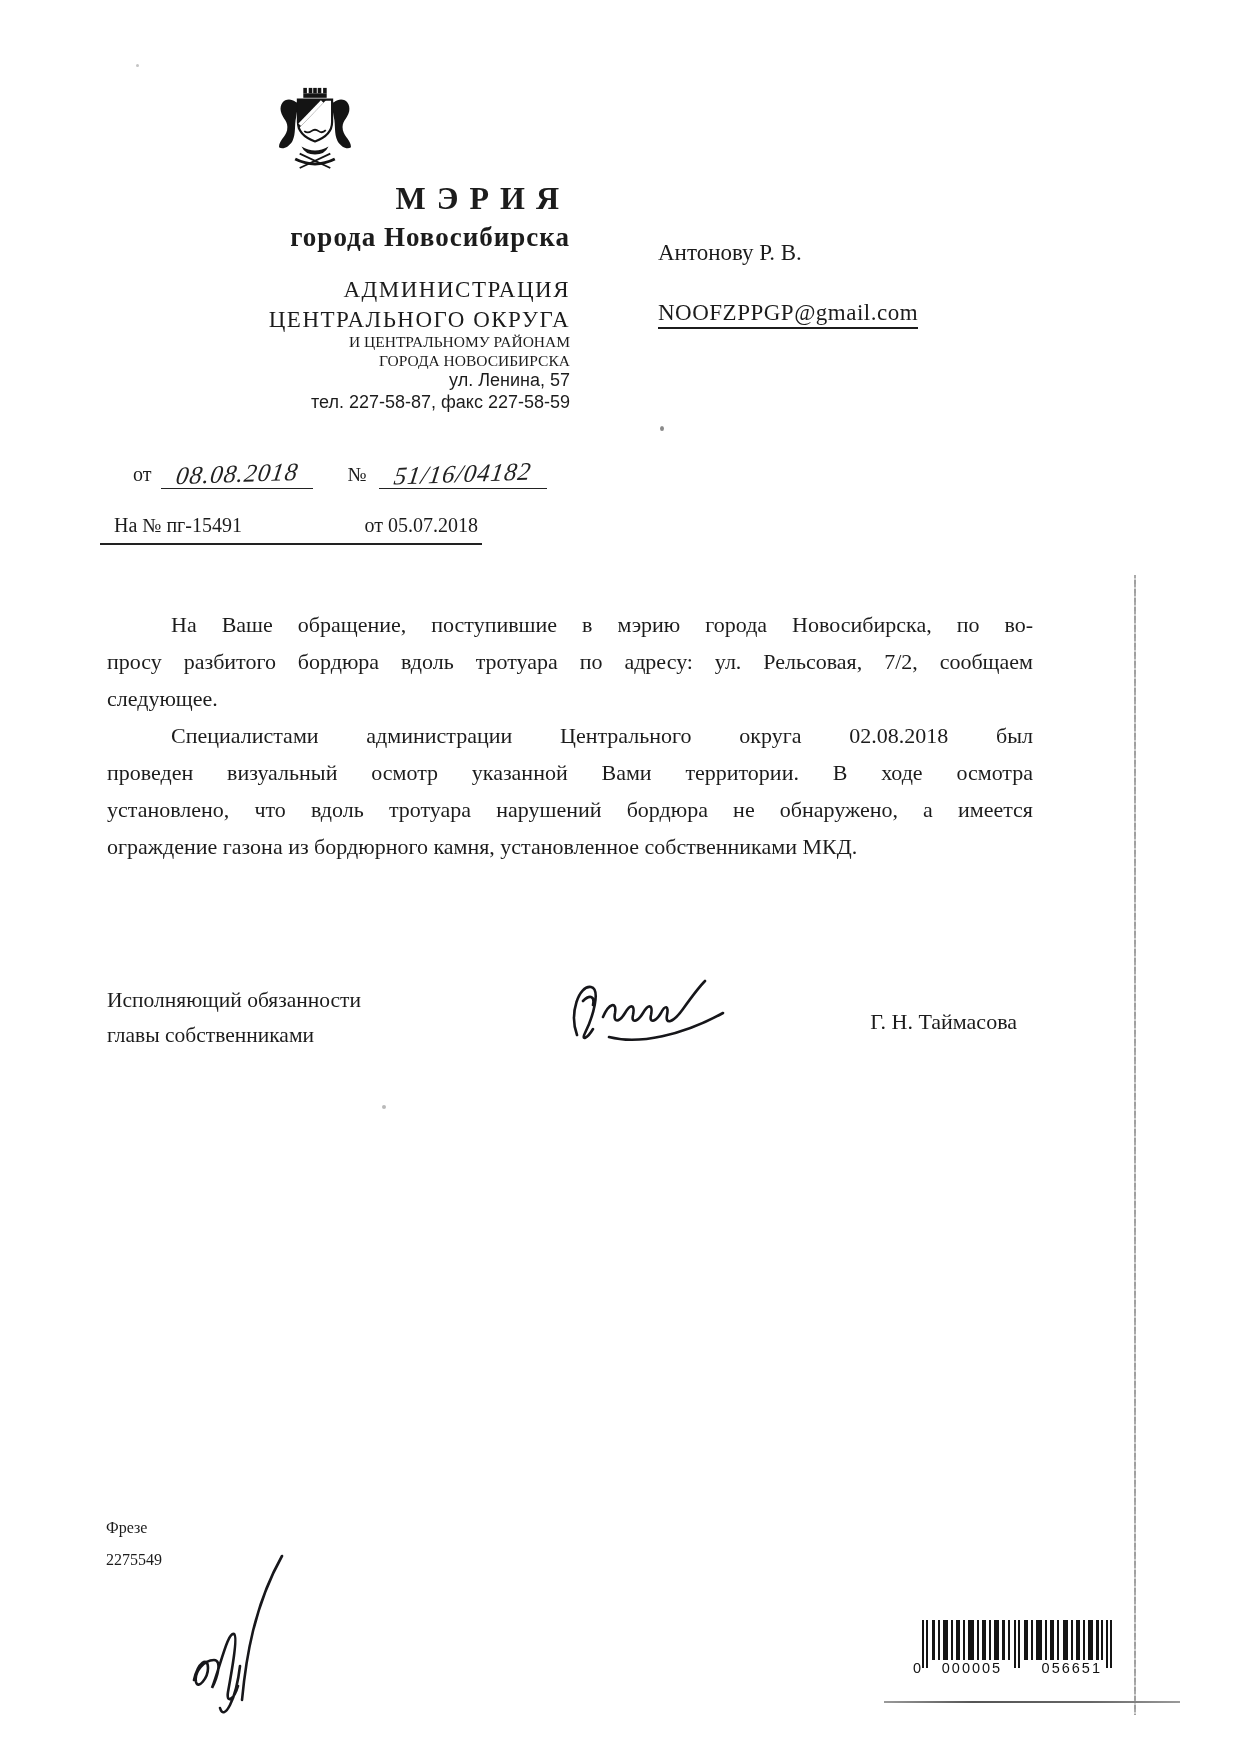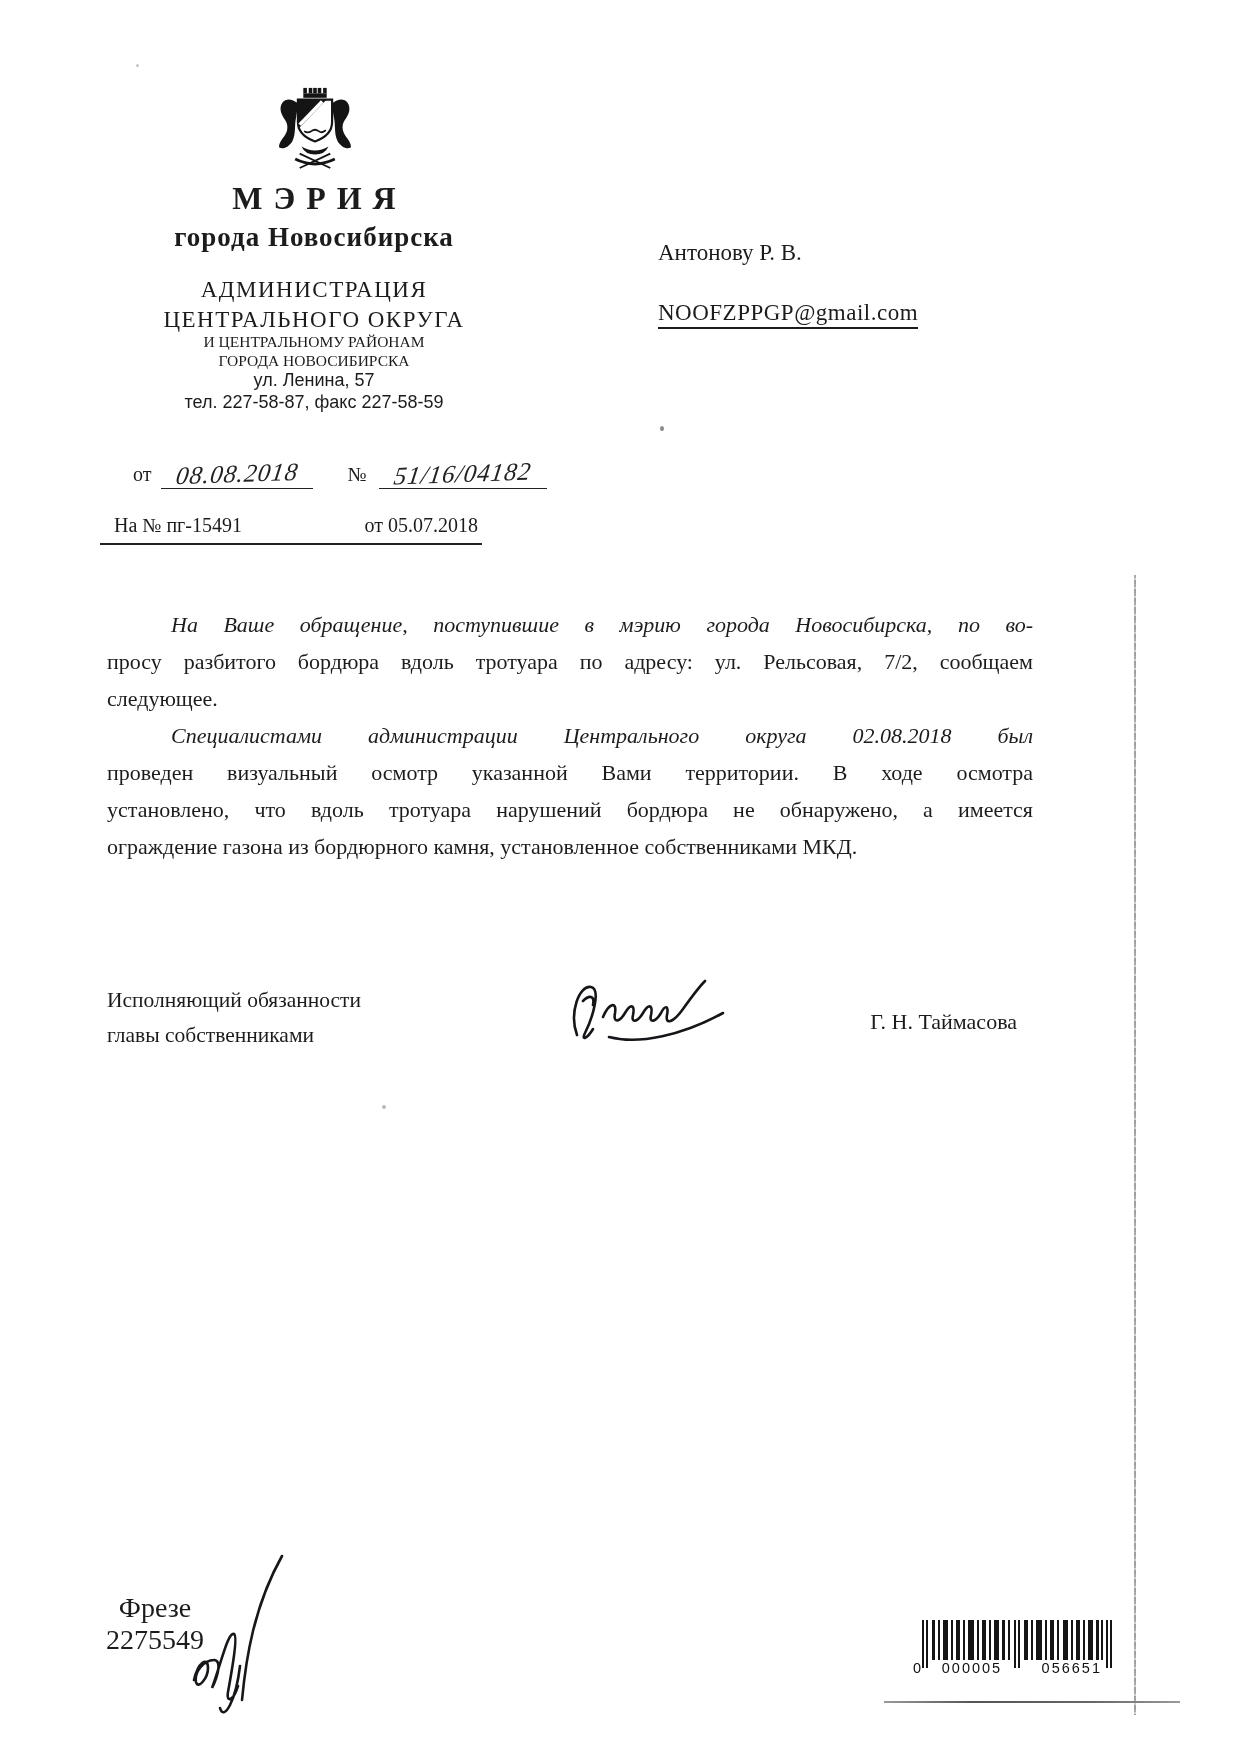--- a/index.html
+++ b/index.html
@@ -4,21 +4,21 @@
 <style>
   html,body { margin:0; padding:0; background:#e8e8e8; }
   .page {
     position:relative; width:1240px; height:1754px; margin:0 auto;
     background:#ffffff; color:#1c1c1c; overflow:hidden;
     font-family:"Liberation Serif", serif;
   }
 
   
   .emblem { position:absolute; left:270px; top:86px; width:90px; height:92px; }
-  .lh { position:absolute; left:58px; top:180px; width:512px; text-align:center; }
+  .lh { position:absolute; left:58px; top:180px; width:512px; text-align:right; }
   .lh .org-title    { font-size:32px; font-weight:bold; letter-spacing:11px; text-indent:11px; }
   .lh .org-subtitle { font-size:27px; font-weight:bold; letter-spacing:1px; margin-top:5px; }
   .lh .dept1 { font-size:23px; letter-spacing:1.5px; margin-top:24px; }
   .lh .dept2 { font-size:23px; letter-spacing:1.5px; margin-top:4px; }
   .lh .dept-detail { font-size:15.5px; line-height:18.5px; }
   .lh .dept-detail.first { margin-top:7px; }
   .lh .addr { font-family:"Liberation Sans", sans-serif; font-size:18px; line-height:21.5px; }
   .lh .addr.first { margin-top:2px; }
 
   
@@ -38,30 +38,30 @@
 
   .replyline { position:absolute; left:100px; top:514px; width:382px;
                border-bottom:2px solid #222; padding:0 4px 6px 14px; font-size:20px;
                display:flex; justify-content:space-between; box-sizing:border-box; }
 
   
   .body-block { position:absolute; left:107px; top:606px; width:926px;
                 font-size:22px; line-height:37px; }
   .bline { width:100%; text-align:justify; }
   .bline.fill { text-align-last:justify; }
-  .bline.indent { padding-left:64px; box-sizing:border-box;font-style:italic; }
+  .bline.indent { padding-left:64px; box-sizing:border-box; }
 
   
   .sig-row { position:absolute; left:107px; top:983px; width:926px; height:110px; }
   .sig-post { font-size:21.5px; line-height:35px; }
   .sig-script { position:absolute; left:440px; top:-14px; width:210px; height:100px; }
   .sig-name { position:absolute; right:16px; top:26px; font-size:22px; }
 
   
-  .executor { position:absolute; left:106px; top:1592px; font-size:28px; line-height:32px;text-align:center; }
+  .executor { position:absolute; left:106px; top:1512px; font-size:16px; line-height:32px; }
   .exec-scribble { position:absolute; left:178px; top:1548px; width:155px; height:185px; }
 
   
   .barcode { position:absolute; left:922px; top:1620px; width:196px; height:62px; }
   .barcode svg { position:absolute; left:0; top:0; }
   .bc-digits { position:absolute; left:0; top:38px; width:196px; height:20px;
                font-family:"Liberation Sans", sans-serif; font-size:14.5px; color:#111; }
   .bc-d0 { position:absolute; left:-9px; top:2px; }
   .bc-d1 { position:absolute; left:12px; top:2px; width:76px; text-align:center; letter-spacing:2px; background:#fff; }
   .bc-d2 { position:absolute; left:102px; top:2px; width:78px; text-align:right; letter-spacing:2px; background:#fff; }

